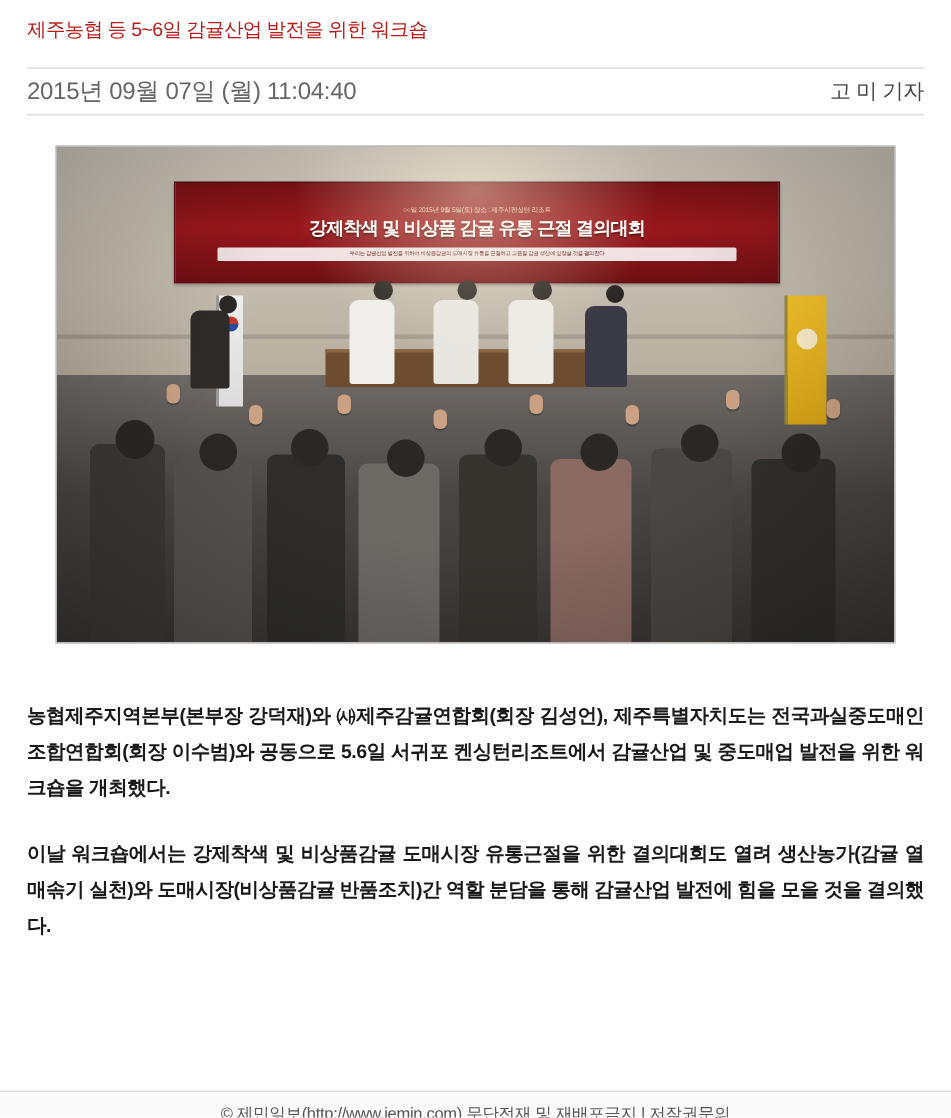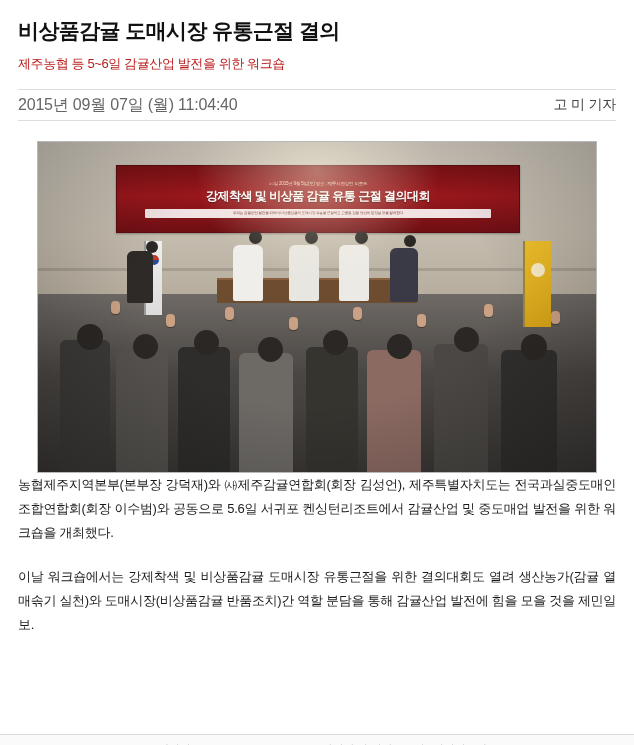--- a/index.html
+++ b/index.html
@@ -199,20 +199,22 @@
     background: radial-gradient(ellipse at 50% 45%, rgba(0,0,0,0) 45%, rgba(0,0,0,0.28) 100%);
     pointer-events: none;
   }
   .ph-spot {
     position: absolute;
     left: 28%; top: 0; width: 44%; height: 42%;
     background: radial-gradient(ellipse at 50% 20%, rgba(255,246,220,0.45) 0%, rgba(255,246,220,0) 70%);
     pointer-events: none;
   }
   .body-text {
+    margin-top: 36px;
+    font-weight: bold;
   }
   .para {
     font-size: 13px;
     line-height: 1.85;
     color: #1a1a1a;
     letter-spacing: -0.3px;
     margin: 0 0 20px 0;
     text-align: justify;
   }
   .footer-bar {
@@ -231,21 +233,20 @@
     font-size: 11px;
     color: #555555;
     letter-spacing: -0.2px;
   }
 </style>
 </head>
 <body>
 
 <div class="page">
 
-  <h1 class="headline">비상품감귤 도매시장 유통근절 결의</h1>
   <h2 class="subhead">제주농협 등 5~6일 감귤산업 발전을 위한 워크숍</h2>
 
   <div class="meta-bar">
     <span class="meta-date">2015년 09월 07일 (월) 11:04:40</span>
     <span class="meta-author">고 미 기자</span>
   </div>
 
   <div class="figure">
     <div class="photo">
       <div class="ph-wall"></div>
@@ -309,20 +310,20 @@
       <div class="ph-head" style="left:86.5%;top:58%;width:26px;height:26px;"></div>
       <div class="ph-hand" style="left:92%;top:51%;"></div>
 
       <div class="ph-spot"></div>
       <div class="ph-vig"></div>
     </div>
   </div>
 
   <div class="body-text">
     <p class="para">농협제주지역본부(본부장 강덕재)와 ㈔제주감귤연합회(회장 김성언), 제주특별자치도는 전국과실중도매인조합연합회(회장 이수범)와 공동으로 5.6일 서귀포 켄싱턴리조트에서 감귤산업 및 중도매업 발전을 위한 워크숍을 개최했다.</p>
-    <p class="para">이날 워크숍에서는 강제착색 및 비상품감귤 도매시장 유통근절을 위한 결의대회도 열려 생산농가(감귤 열매솎기 실천)와 도매시장(비상품감귤 반품조치)간 역할 분담을 통해 감귤산업 발전에 힘을 모을 것을 제민일보.</p>
+    <p class="para">이날 워크숍에서는 강제착색 및 비상품감귤 도매시장 유통근절을 위한 결의대회도 열려 생산농가(감귤 열매솎기 실천)와 도매시장(비상품감귤 반품조치)간 역할 분담을 통해 감귤산업 발전에 힘을 모을 것을 결의했다.</p>
   </div>
 
   <div class="footer-bar">
     <span class="footer-text">© 제민일보(http://www.jemin.com) 무단전재 및 재배포금지 | 저작권문의</span>
   </div>
 
 </div>
 
 </body></html>

